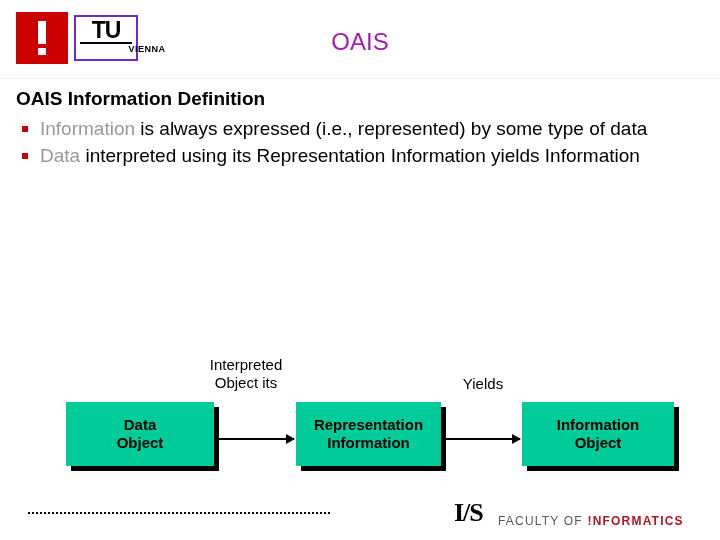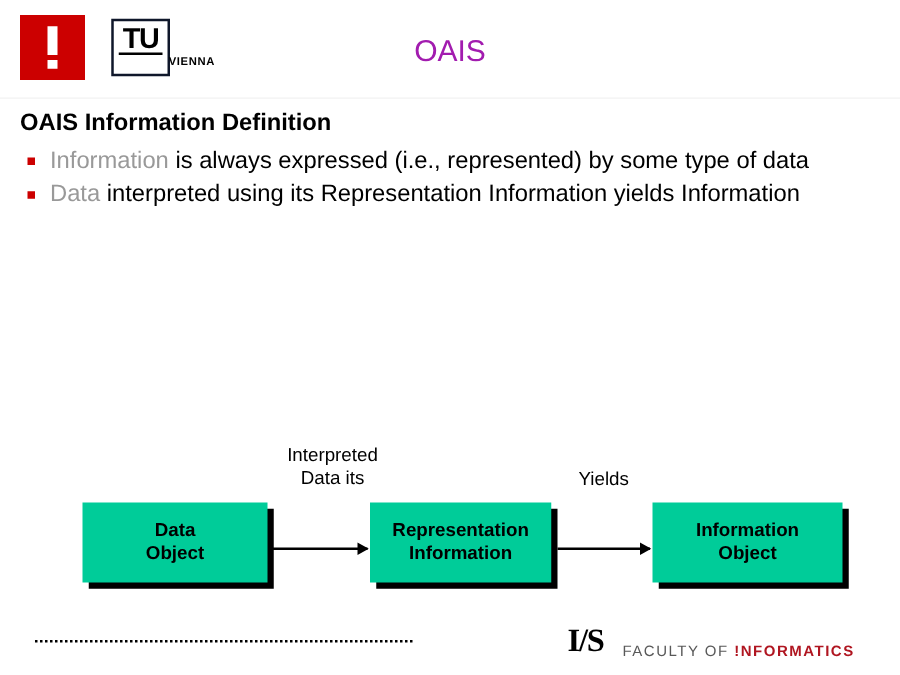--- a/index.html
+++ b/index.html
@@ -45,26 +45,25 @@
     left: 22px;
     top: 36px;
     width: 8px;
     height: 7px;
     background: #ffffff;
   }
   #tu-logo .tu-box {
     position: absolute;
     left: 58px;
     top: 3px;
-    width: 47px;
+    width: 64px;
     height: 46px;
-    border: 2px solid #0f172a;
+    border: 2px solid #6d28d9;
     box-sizing: border-box;
     background: #ffffff;
-    margin-left: 15px;
   }
   #tu-logo .tu-text {
     position: absolute;
     left: 0;
     top: 1px;
     width: 100%;
     text-align: center;
     font-family: "Liberation Sans", sans-serif;
     font-weight: bold;
     font-size: 23px;
@@ -256,23 +255,23 @@
 <div id="body-block">
   <div id="subtitle">OAIS Information Definition</div>
   <ul class="bullets" id="bullet-list">
       <li><span class="bullet-marker"></span><span class="term">Information</span><span> is always expressed (i.e., represented) by some type of data</span></li>
       <li><span class="bullet-marker"></span><span class="term">Data</span><span> interpreted using its Representation Information yields Information</span></li>
     </ul>
 </div>
 
 <div id="diagram">
 
-  <div class="dg-label" style="left:196px; top:4px; width:140px;">
+  <div class="dg-label" style="left:176px; top:4px; width:140px;">
     <div>Interpreted</div>
-    <div>Data its</div>
+    <div>Object its</div>
   </div>
 
   <div class="dg-label" style="left:443px; top:23px; width:80px;">Yields</div>
 
   <div class="dg-box" style="left:66px; top:50px; width:148px; height:64px;">
     <div class="dg-box-text">
       <div>Data</div>
       <div>Object</div>
     </div>
   </div>

